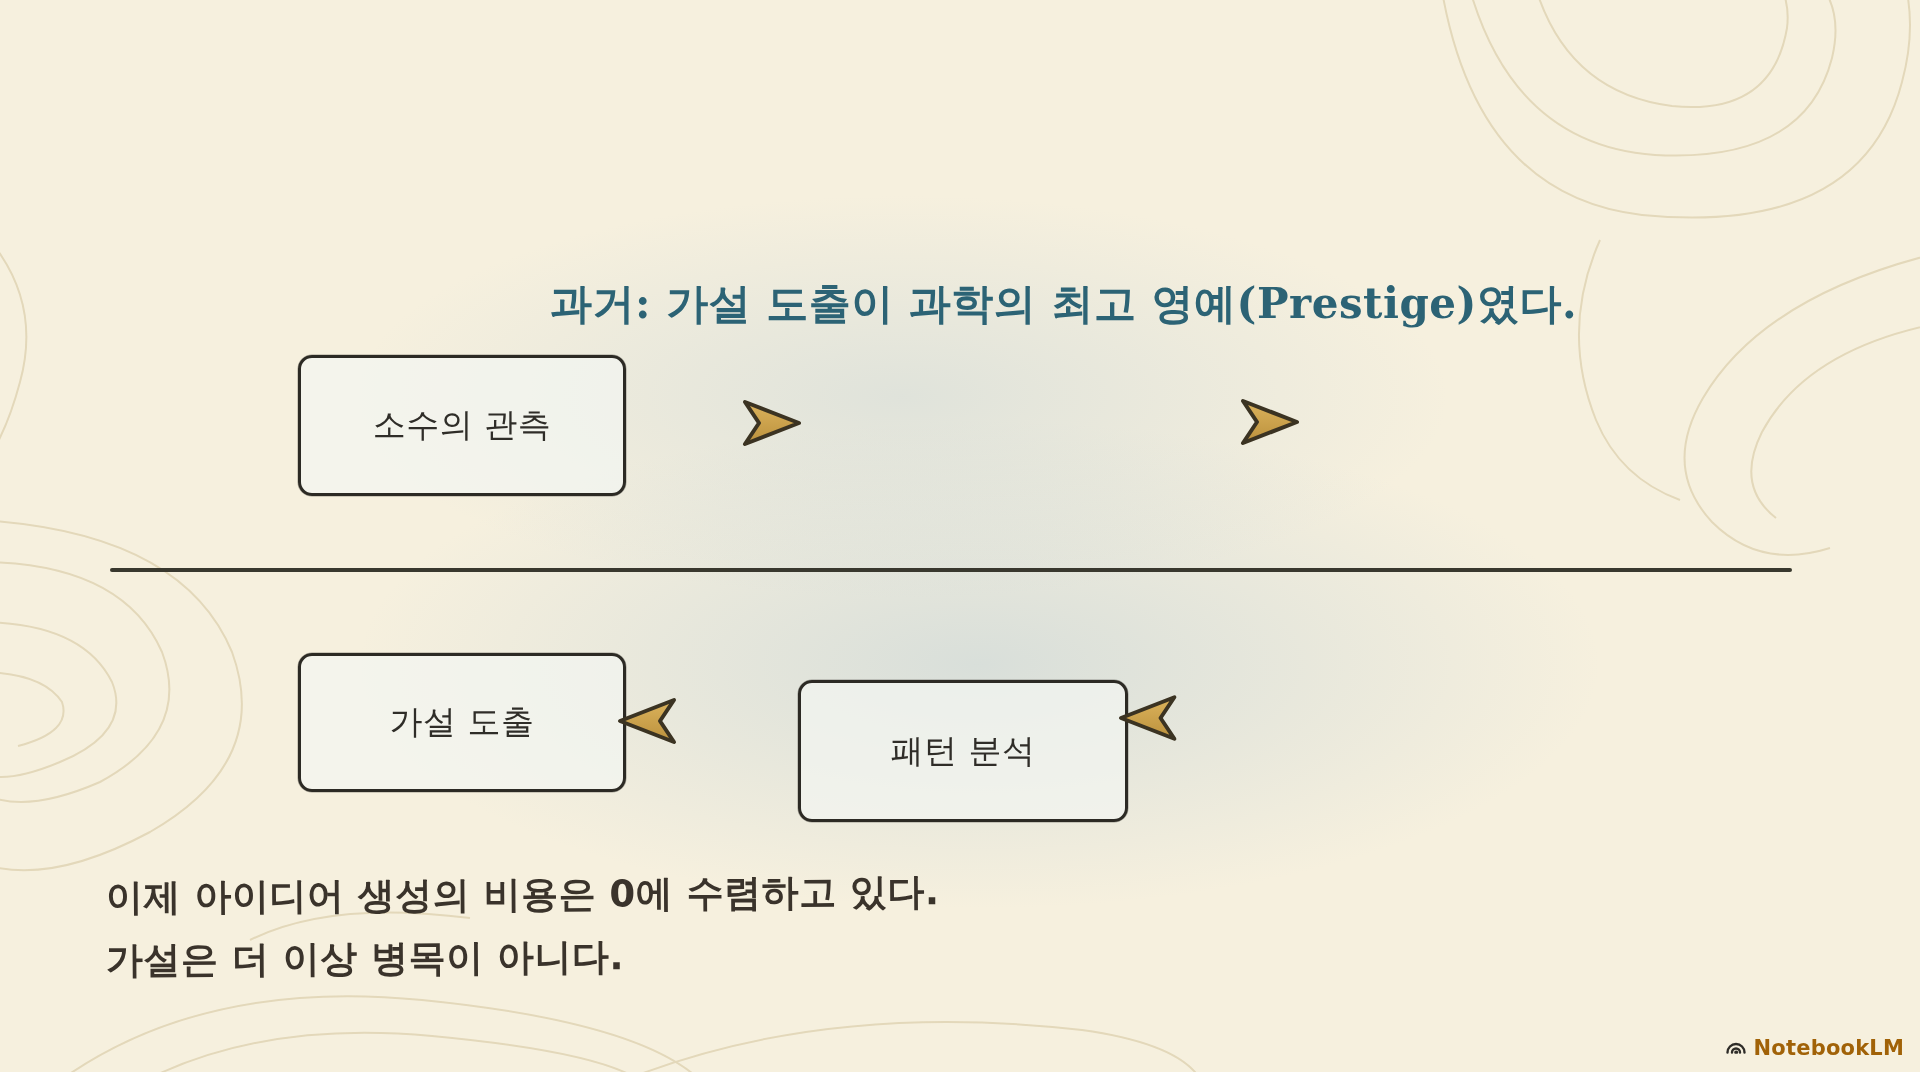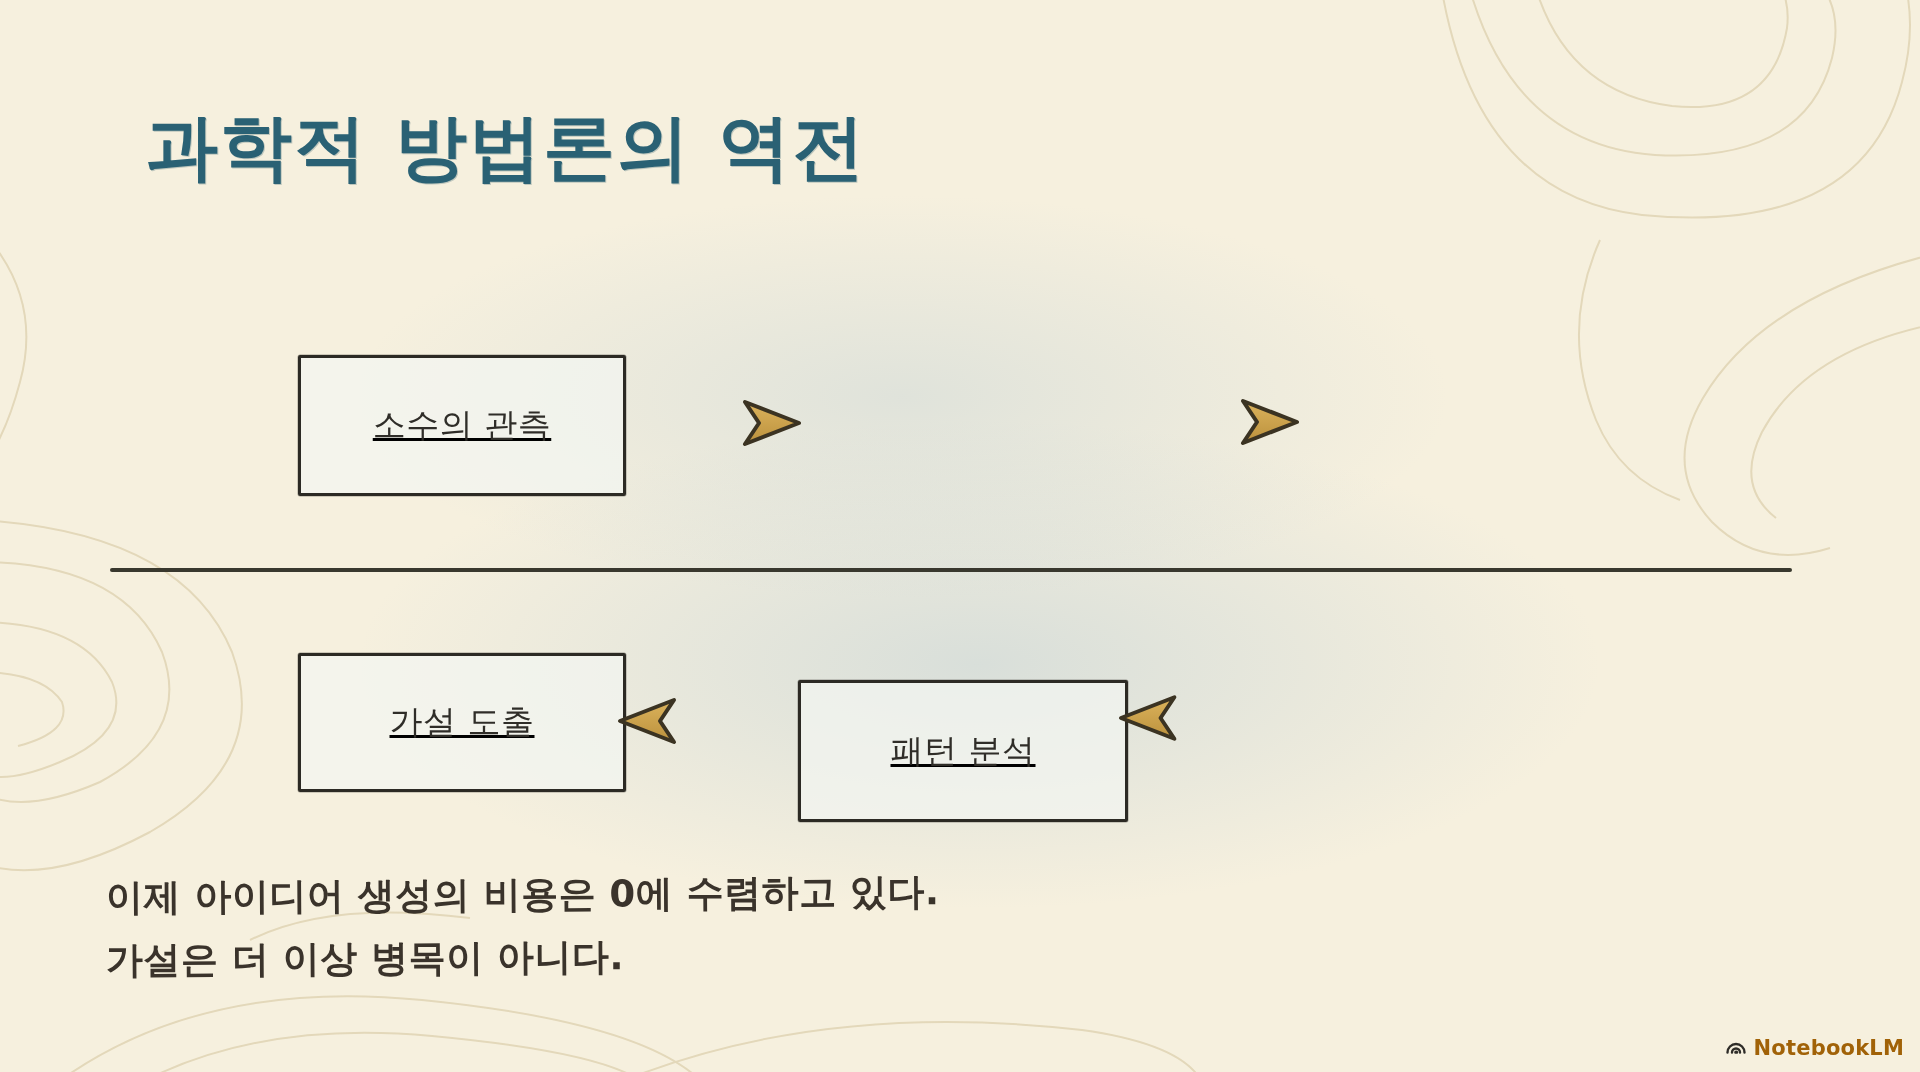--- a/index.html
+++ b/index.html
@@ -25,25 +25,24 @@
   }
   .subtitle{
     position:absolute;left:550px;top:276px;
     font-family:"DejaVu Serif","Liberation Serif",serif;
     font-size:42px;font-weight:600;color:#2c6375;
     white-space:nowrap;letter-spacing:0.5px;
   }
   .flow-box{
     position:absolute;
     border:3px solid #2c2a24;
-    border-radius:2px;
+    border-radius:14px;
     background:rgba(243,245,241,0.72);
     display:flex;align-items:center;justify-content:center;
     box-shadow:0 0 0 0.5px rgba(44,42,36,0.4);
-    text-decoration:underline;
   }
   .flow-box .label{
     font-size:33px;color:#2f2d28;letter-spacing:0.5px;
     white-space:nowrap;text-align:center;
   }
   .arrow{position:absolute;}
   .divider{
     position:absolute;left:110px;top:568px;width:1682px;height:4px;
     background:#39382e;border-radius:2px;
   }
@@ -82,21 +81,21 @@
     <path d="M-22,622 Q82,622 112,682 Q132,732 60,762 Q-12,792 -32,762"></path>
     <path d="M-22,672 Q42,672 62,702 Q72,732 18,746"></path>
     <path d="M58,1082 Q202,978 422,1000 Q642,1022 702,1082"></path>
     <path d="M142,1082 Q262,1020 432,1036 Q602,1052 642,1082"></path>
     <path d="M620,1082 Q822,1000 1082,1030 Q1182,1044 1202,1082"></path>
     <path d="M250,940 Q330,900 470,918"></path>
   </svg>
 
   <div class="layer tint"></div>
 
-  <div class="title">과학적 방법론의 역전</div>
+  <div class="subtitle">과거: 가설 도출이 과학의 최고 영예(Prestige)였다.</div>
 
   <div class="flow-box" style="left:298px;top:355px;width:322px;height:135px">
     <span class="label">소수의 관측</span>
   </div>
 
   <svg class="arrow" style="left:618px;top:398px" width="184" height="50" viewBox="0 0 184 50">
     <defs>
       <linearGradient id="gr-line-r" x1="0%" y1="0%" x2="100%" y2="0%">
         <stop offset="0%" stop-color="#403d2e"></stop>
         <stop offset="45%" stop-color="#6d5c2f"></stop>

